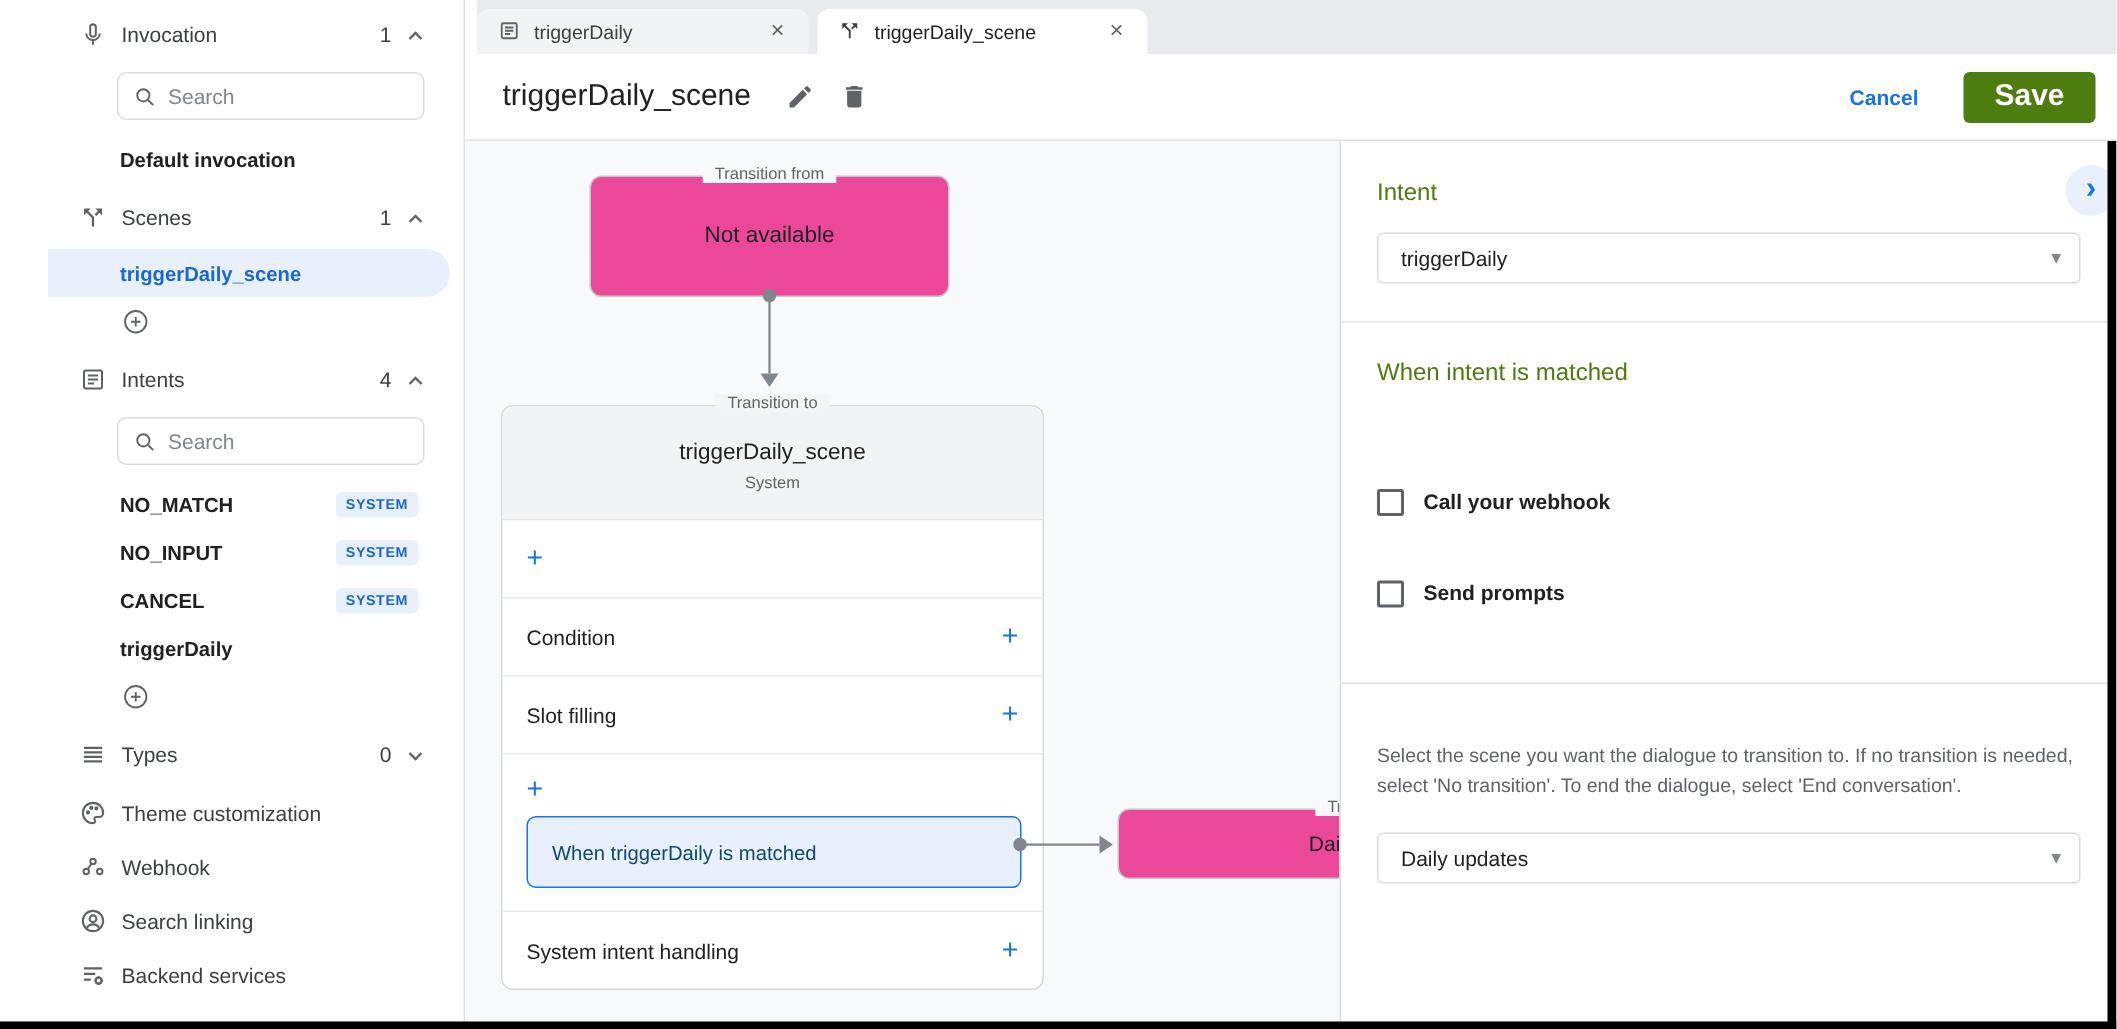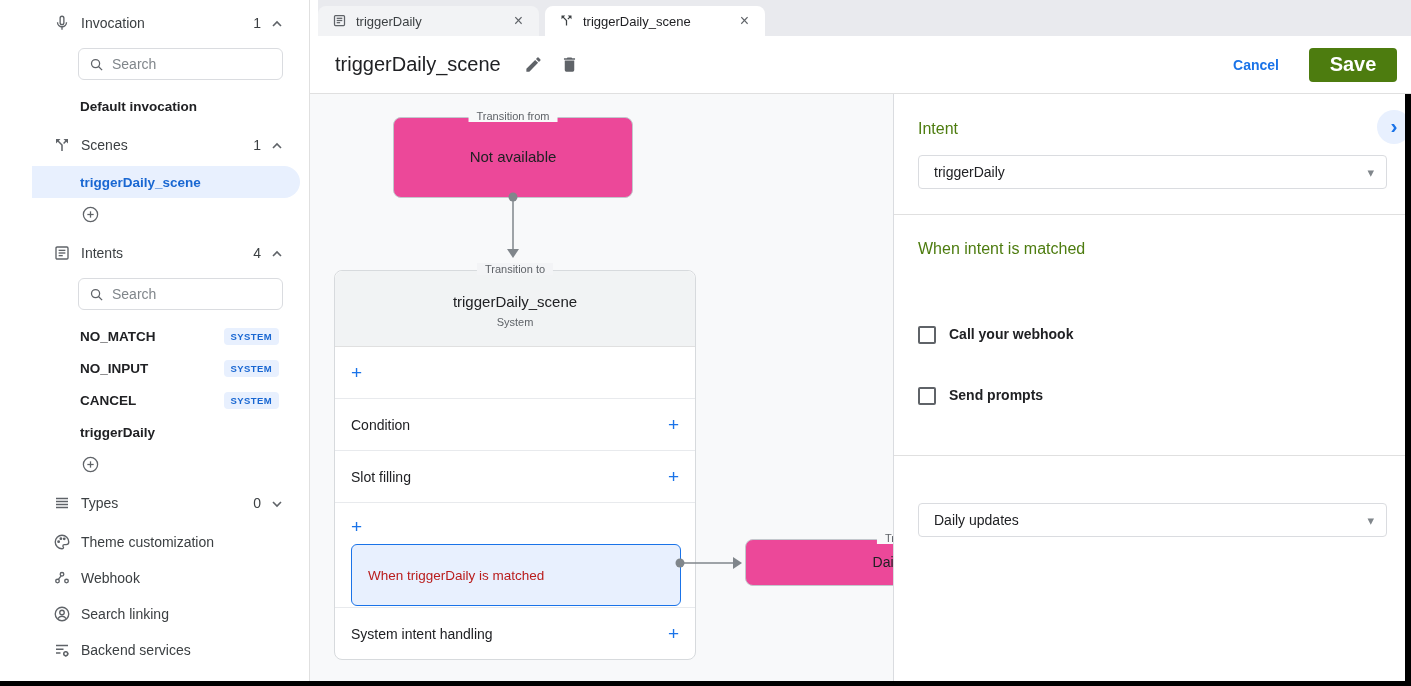--- a/index.html
+++ b/index.html
@@ -59,21 +59,21 @@
   .card-head { height:76px; background:#f1f3f4; border-bottom:1px solid #e0e0e0; border-radius:8px 8px 0 0; text-align:center; padding-top:22px; }
   .card-head .ctitle { font-size:15px; color:#202124; }
   .card-head .csub { font-size:11px; color:#5f6368; margin-top:6px; }
   .crow { border-bottom:1px solid #e8eaed; position:relative; padding:0 16px; }
   .crow:last-child { border-bottom:none; }
   .crow .crow-top { display:flex; align-items:center; height:51px; }
   .crow .clabel { font-size:14px; color:#202124; flex:1; }
   .crow .plus { color:#1a73e8; font-size:19px; font-weight:400; cursor:pointer; line-height:1; }
   .crow.tall { height:105px; }
   .crow.tall .crow-top { height:46px; }
-  .childbox { position:absolute; left:16px; top:41px; width:330px; height:62px; background:#e8f0fe; border:1.5px solid #1a73e8; border-radius:6px; display:flex; align-items:center; padding:0 16px; font-size:13.5px; color:#b91c1c; cursor:pointer; }
+  .childbox { position:absolute; left:16px; top:41px; width:330px; height:48px; background:#e8f0fe; border:1.5px solid #1a73e8; border-radius:6px; display:flex; align-items:center; padding:0 16px; font-size:13.5px; color:#0c4a6e; cursor:pointer; }
   .arrows { position:absolute; inset:0; pointer-events:none; z-index:3; }
 
   
   .panel { flex:1; background:#fff; border-left:1px solid #dadce0; position:relative; z-index:4; }
   .psec { padding:0 24px; }
   .ptitle { font-size:16px; color:#4d7c0f; }
   .dropdown { height:34px; border:1px solid #dadce0; border-radius:4px; display:flex; align-items:center; padding:0 12px 0 15px; font-size:14px; color:#202124; cursor:pointer; background:#fff; }
   .dropdown .caret { margin-left:auto; color:#80868b; font-size:13px; }
   .pdivider { border-top:1px solid #e0e0e0; }
   .cbrow { display:flex; align-items:flex-start; margin-bottom:26px; cursor:pointer;margin-top:43px; }
@@ -382,20 +382,21 @@
           </div>
           <div class="cbrow">
             <span class="cbox"></span>
             <span class="cblabel">Send prompts</span>
           </div>
           <div style="height:24px"></div>
         </div>
         <div class="pdivider"></div>
 
         <div class="psec" style="padding-top:26px">
+          <div class="pdesc">Select the scene you want the dialogue to transition to. If no transition is needed, select 'No transition'. To end the dialogue, select 'End conversation'.</div>
           <div class="dropdown" style="margin-top:21px">
             <span>Daily updates</span>
             <span class="caret">▾</span>
           </div>
         </div>
       </div>
 
     </div>
   </div>
 </div>

